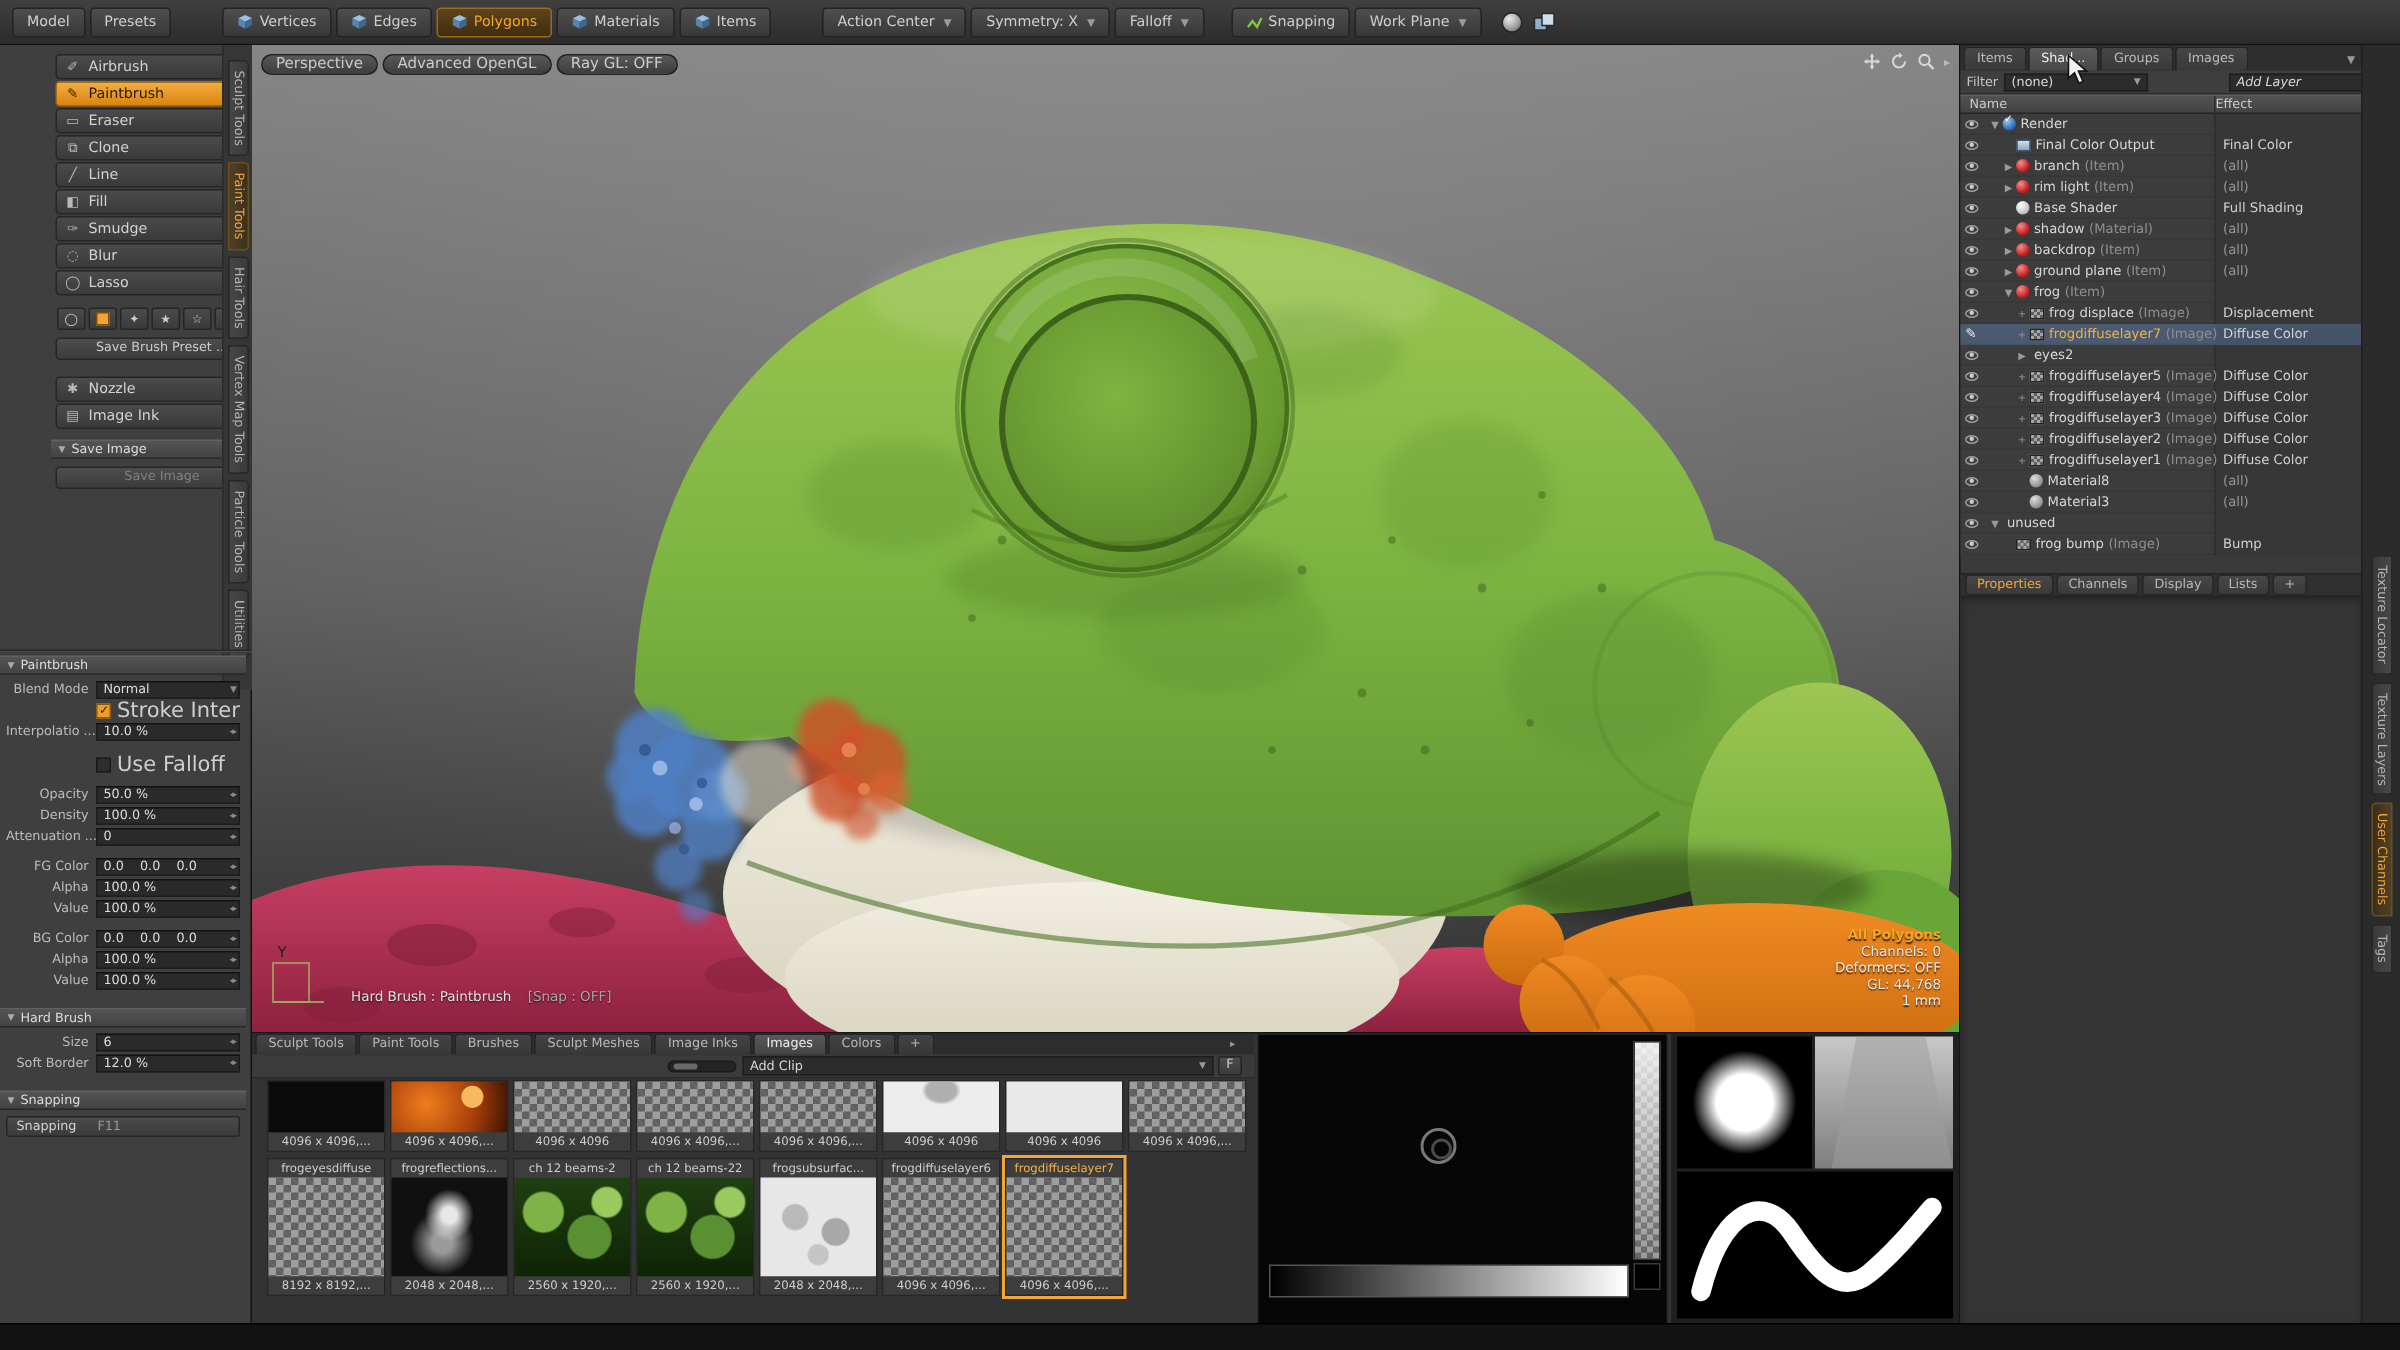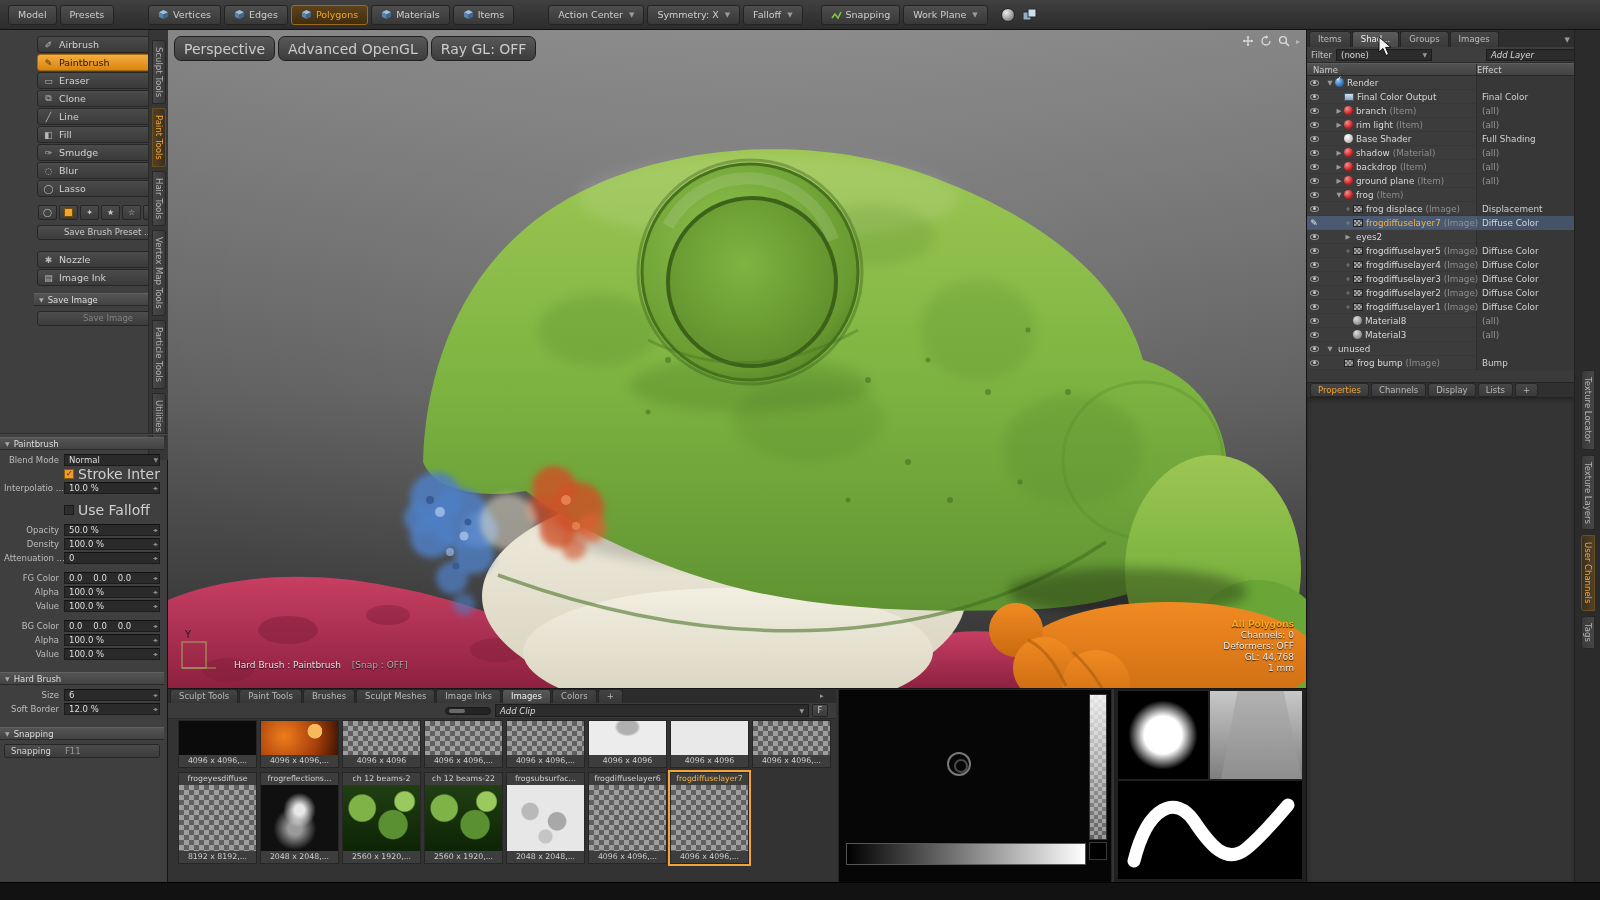--- a/index.html
+++ b/index.html
@@ -66,21 +66,21 @@
   .plabel{width:60px;text-align:right;font-size:8.5px;color:#bdbdbd;padding-right:5px;white-space:nowrap;overflow:hidden;flex:none;}
   .pctl{flex:1;display:flex;align-items:center;min-width:0;}
   .cblabel{font-size:14px;color:#cfcfcf;white-space:nowrap;overflow:hidden;}
   .gap8{height:8px;}.gap6{height:6px;}.gap4{height:4px;}
   .snaprow{display:flex;align-items:center;height:14px;margin:1px 4px;background:linear-gradient(#4b4b4b,#3b3b3b);border:1px solid #262626;border-radius:2px;padding:0 6px;font-size:8.5px;color:#d5d5d5;}
   .snapkey{margin-left:14px;color:#9a9a9a;}
 
   
   .viewport{position:absolute;left:168px;top:30px;width:1138px;height:658px;overflow:hidden;background:#4a4a4a;}
   .vp-btns{position:absolute;left:6px;top:6px;display:flex;gap:3px;}
-  .vp-btn{height:25px;padding:0 9px;background:linear-gradient(rgba(80,80,80,.85),rgba(48,48,48,.85));border:1px solid #202020;border-radius:7px;color:#cccccc;font-size:14px;line-height:12px;}
+  .vp-btn{height:14px;padding:0 9px;background:linear-gradient(rgba(80,80,80,.85),rgba(48,48,48,.85));border:1px solid #202020;border-radius:7px;color:#cccccc;font-size:10px;line-height:12px;}
   .vp-icons{position:absolute;right:6px;top:5px;display:flex;gap:6px;align-items:center;color:#dddddd;font-size:9px;}
   .vp-status{position:absolute;left:66px;bottom:18px;font-size:9px;color:#e2e2e2;text-shadow:0 1px 1px rgba(0,0,0,.8);}
   .vp-status .snap{color:#a8a8a8;margin-left:8px;}
   .vp-overlay{position:absolute;right:12px;bottom:14px;text-align:right;font-size:9px;line-height:11px;color:#eaeaea;text-shadow:0 1px 1px rgba(0,0,0,.8);}
   .ovl[data-accent="true"]{color:#f5a623;font-weight:bold;}
 
   
   .right-panel{position:absolute;left:1306px;top:30px;width:294px;height:852px;background:#3a3a3a;border-left:1px solid #131313;}
   .rtabs{position:relative;display:flex;align-items:flex-end;height:17px;background:#2e2e2e;padding:2px 2px 0;gap:1px;}
   .rtab{font-size:8.5px;color:#bbbbbb;background:linear-gradient(#464646,#393939);border:1px solid #252525;border-bottom:none;border-radius:3px 3px 0 0;padding:2px 8px 3px;}
@@ -1065,21 +1065,21 @@
         <button class="cptab" data-sel="false">Sculpt Meshes</button>
         <button class="cptab" data-sel="false">Image Inks</button>
         <button class="cptab" data-sel="true">Images</button>
         <button class="cptab" data-sel="false">Colors</button>
         <button class="cptab" data-sel="false">+</button>
       </div>
     <span class="cp-tabarrow">▸</span>
     <div class="cp-bar"></div>
     <div class="hslider"></div>
     <div class="addclip">
-        <div class="mini-drop" style="height:13px;font-style:italic;">
+        <div class="mini-drop" style="height:13px;">
           <span>Add Clip</span>
           <span class="caret">▼</span>
         </div>
       </div>
     <button class="fbtn">F</button>
 
     <div class="cliprow r1">
 
         <div class="clip">
           <div class="cimg" data-thumb="black"></div>

